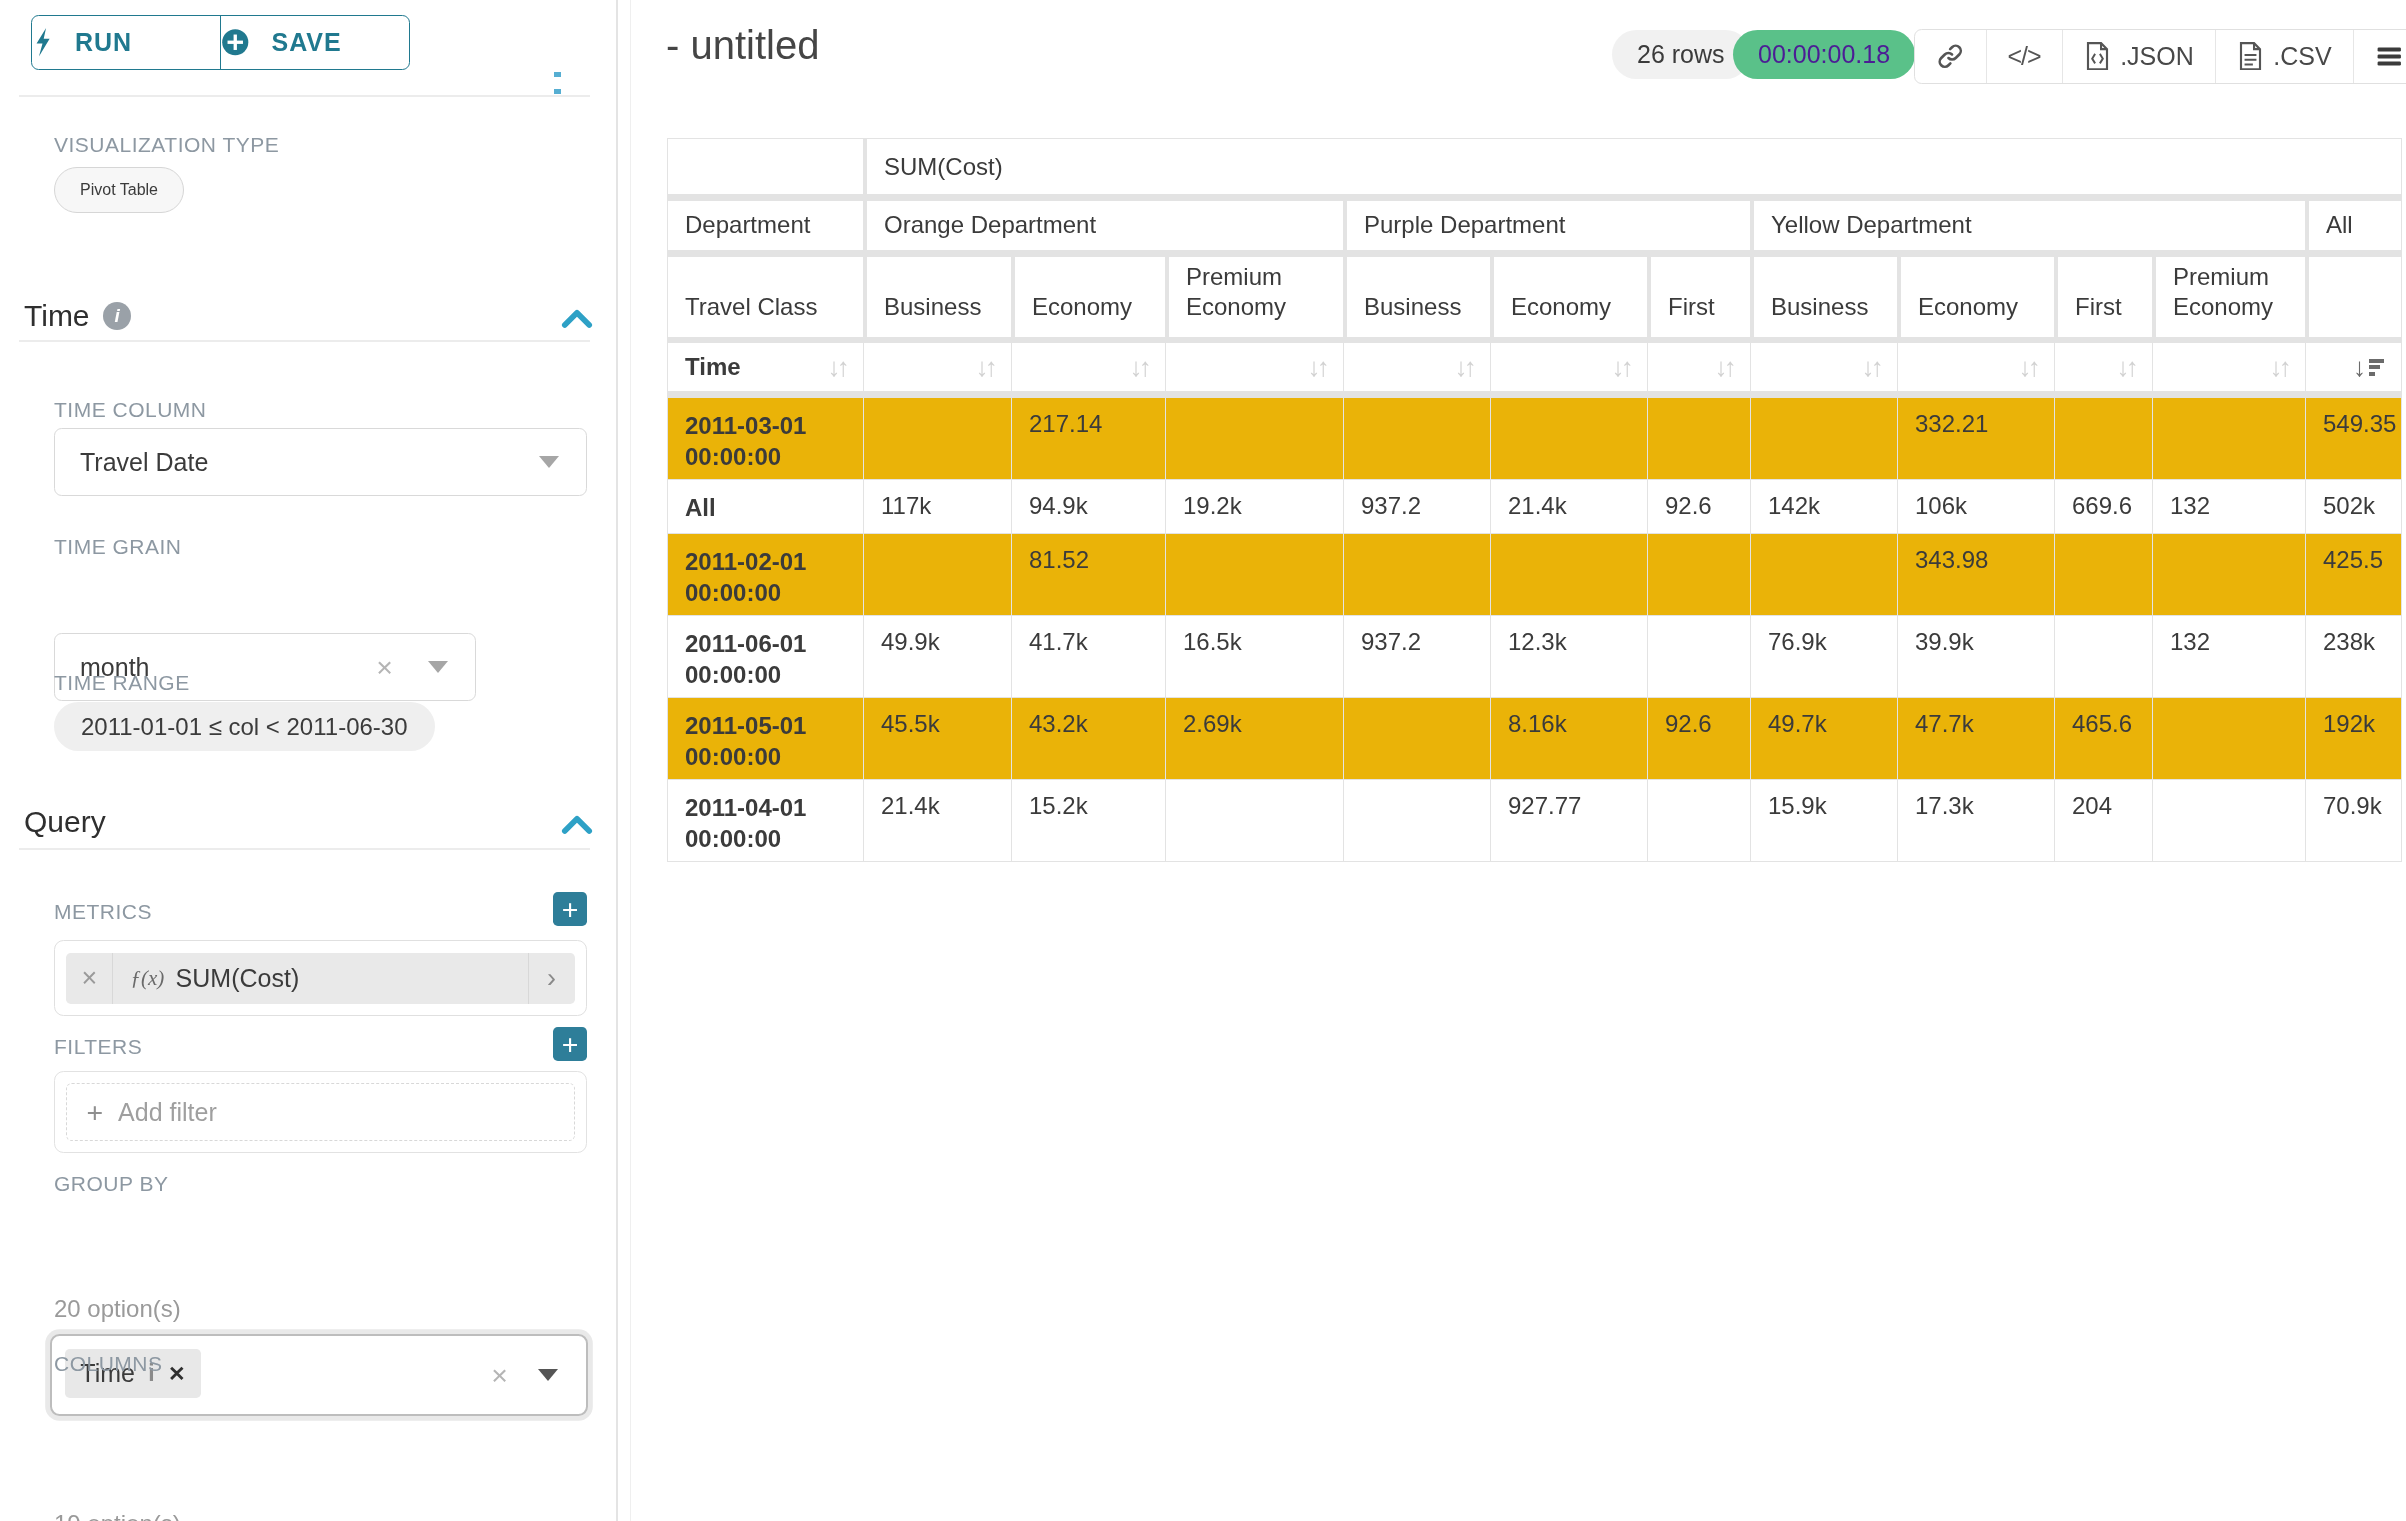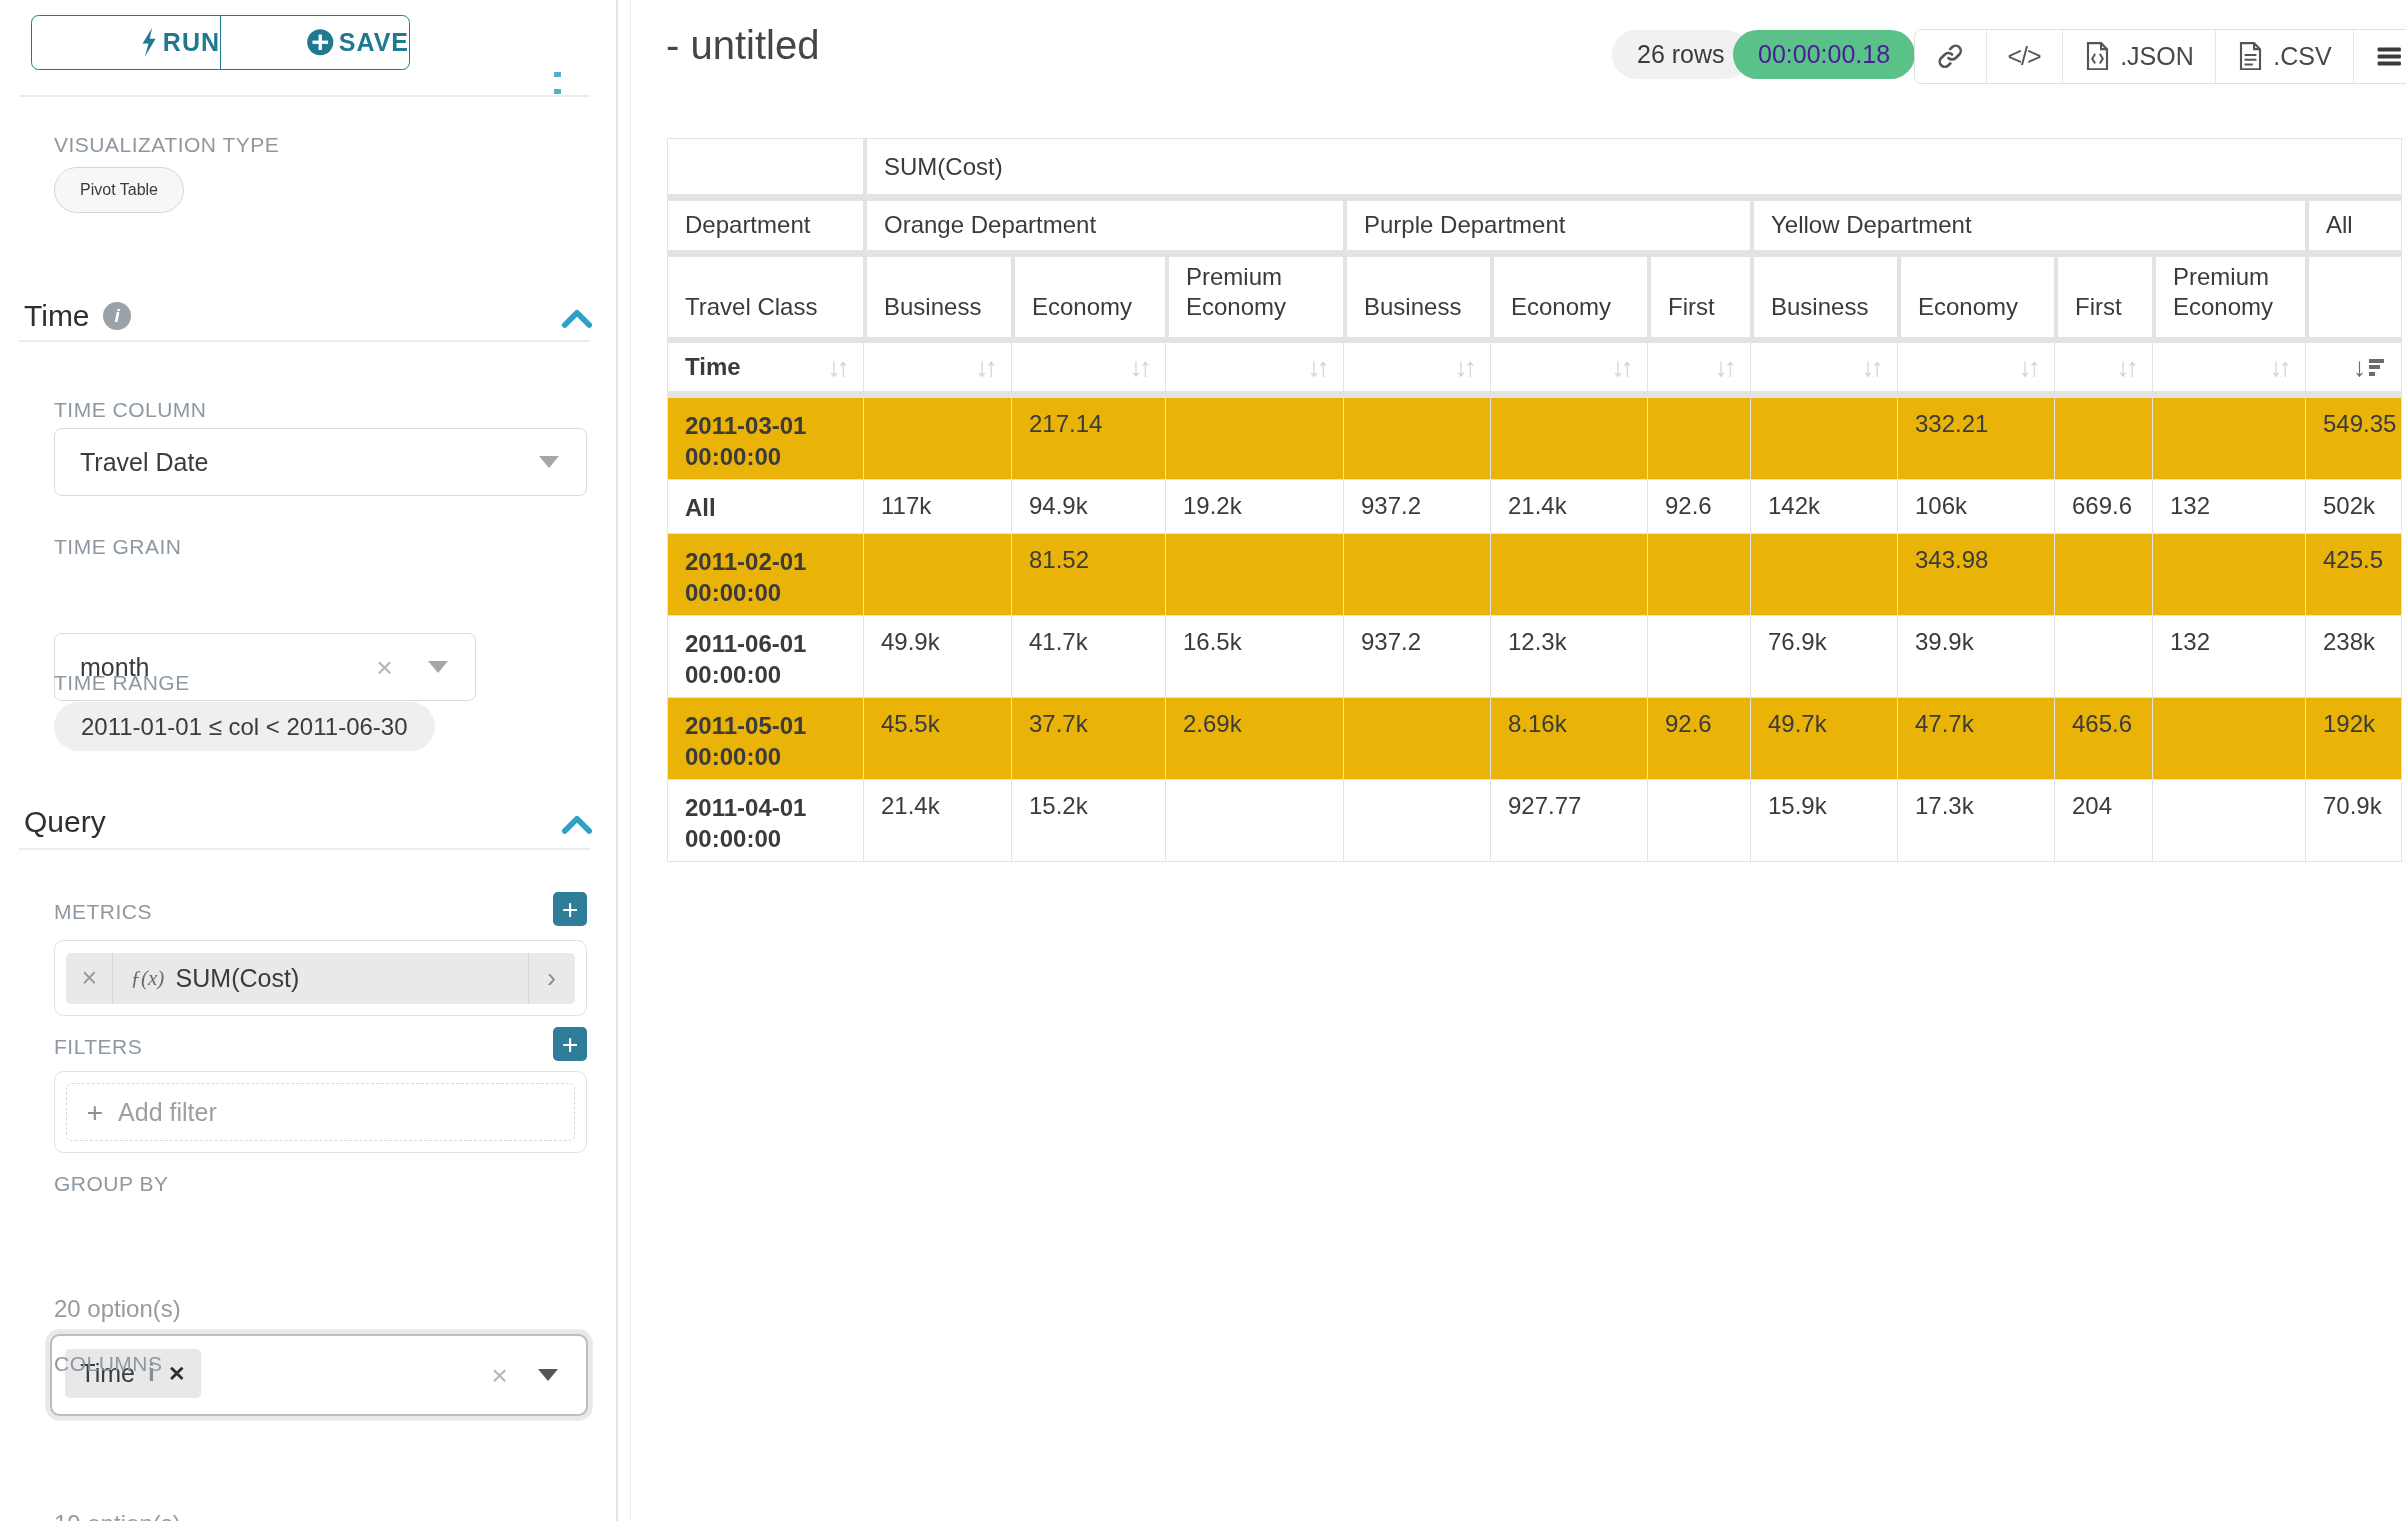--- a/index.html
+++ b/index.html
@@ -7,21 +7,21 @@
        font-family:"Liberation Sans",sans-serif;color:#3b3b3b;background:#fff;}
   .abs{position:absolute;}
 
   
   .panel-border{left:616px;top:0;width:1.9px;height:1522px;background:#e4e4e4;}
   .panel-gutter{left:630px;top:0;width:1px;height:1522px;background:#efefef;}
 
   .chart-type-title{left:54px;top:36px;font-size:30px;color:#333;z-index:1;}
   .runsave{left:31px;top:15px;width:379px;height:55px;display:flex;background:#fff;
            border:1.9px solid #20798f;border-radius:7.6px;z-index:2;box-sizing:border-box;}
-  .runsave .half{flex:1;display:flex;align-items:center;justify-content:flex-end;gap:4px;
+  .runsave .half{flex:1;display:flex;align-items:center;justify-content:flex-start;gap:22px;
                  color:#20798f;font-weight:bold;font-size:25px;letter-spacing:1px;cursor:pointer;}
   .runsave .half+.half{border-left:1.9px solid #20798f;}
   .caret-dots{left:554px;top:63px;width:32px;height:5.7px;z-index:0;}
   .caret-dots i{display:inline-block;width:6.7px;height:4.8px;background:#56aed2;margin-right:12.4px;}
 
   .hr{height:1.9px;background:#ececec;}
   .ctl-label{font-size:21px;color:#8d98a2;letter-spacing:0.5px;}
   .section-title{font-size:30px;color:#2f2f2f;display:flex;align-items:center;gap:13.3px;}
   .info-circle{display:inline-flex;align-items:center;justify-content:center;width:28.5px;height:28.5px;
                border-radius:50%;background:#9aa1a8;color:#fff;font-size:19px;font-weight:bold;font-style:italic;}
@@ -363,21 +363,21 @@
       <div class="cell top">937.2</div>
       <div class="cell top">12.3k</div>
       <div class="cell top"></div>
       <div class="cell top">76.9k</div>
       <div class="cell top">39.9k</div>
       <div class="cell top"></div>
       <div class="cell top">132</div>
       <div class="cell top">238k</div>
       <div class="cell top bold rowlabel stripe">2011-05-01 00:00:00</div>
       <div class="cell top stripe">45.5k</div>
-      <div class="cell top stripe">37.7k</div>
+      <div class="cell top stripe">43.2k</div>
       <div class="cell top stripe">2.69k</div>
       <div class="cell top stripe"></div>
       <div class="cell top stripe">8.16k</div>
       <div class="cell top stripe">92.6</div>
       <div class="cell top stripe">49.7k</div>
       <div class="cell top stripe">47.7k</div>
       <div class="cell top stripe">465.6</div>
       <div class="cell top stripe"></div>
       <div class="cell top stripe">192k</div>
       <div class="cell top bold rowlabel">2011-04-01 00:00:00</div>

